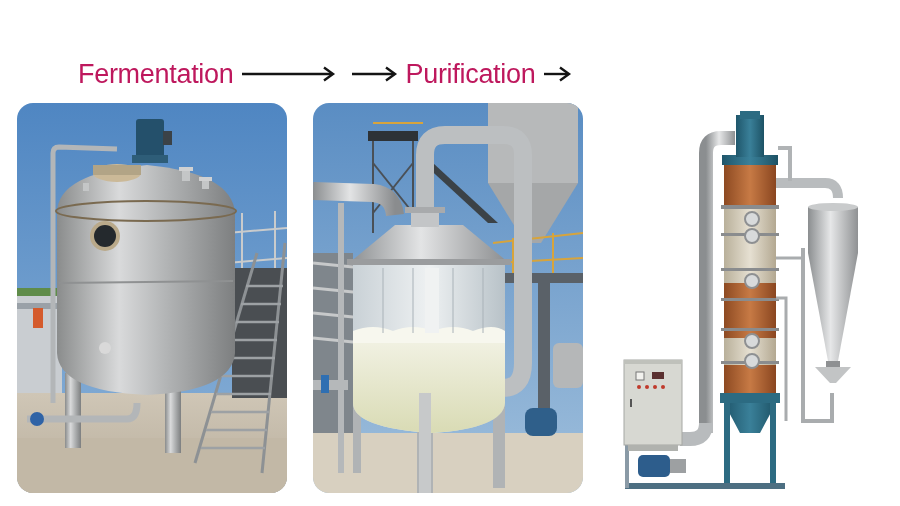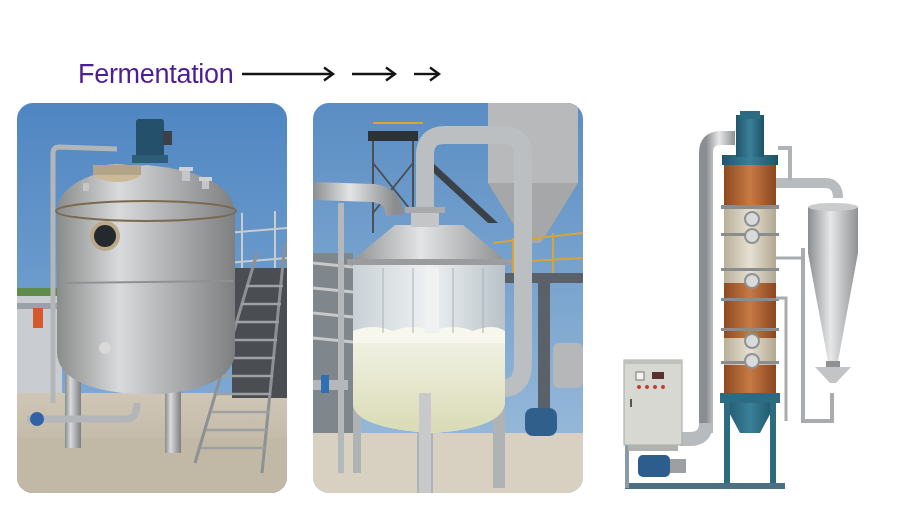--- a/index.html
+++ b/index.html
@@ -2,21 +2,21 @@
 <html><head>
 <meta charset="utf-8">
 <style>
   * { box-sizing: border-box; margin: 0; padding: 0; }
   html, body { width: 900px; height: 506px; background: #ffffff; overflow: hidden; }
   body { position: relative; font-family: "Liberation Sans", sans-serif; }
 
   .title-row {
     position: absolute; top: 52px; left: 78px; height: 44px;
     display: flex; align-items: center; white-space: nowrap;
-    font-size: 27px; color: #4c1d95; letter-spacing: -0.3px;
+    font-size: 27px; color: #be185d; letter-spacing: -0.3px;
   }
   .stage-label { font-weight: 400; }
   .arrow { display: inline-flex; align-items: center; margin: 0 7px; }
   .arrow svg { display: block; }
 
   .panel {
     position: absolute; top: 103px; border-radius: 16px; overflow: hidden;
   }
   .panel svg { display: block; }
   #panel-fermentation { left: 17px; width: 270px; height: 390px; }
@@ -33,20 +33,21 @@
         <line x1="2" y1="8" x2="92" y2="8" stroke="#141414" stroke-width="2.4"></line>
         <polyline points="84,1.5 93,8 84,14.5" fill="none" stroke="#141414" stroke-width="2.4"></polyline>
       </svg>
   </span>
   <span class="arrow">
     <svg width="48" height="16" viewBox="0 0 48 16">
         <line x1="2" y1="8" x2="44" y2="8" stroke="#141414" stroke-width="2.4"></line>
         <polyline points="36,1.5 45,8 36,14.5" fill="none" stroke="#141414" stroke-width="2.4"></polyline>
       </svg>
   </span>
+  <span class="stage-label">Purification</span>
   <span class="arrow">
     <svg width="30" height="16" viewBox="0 0 30 16">
         <line x1="2" y1="8" x2="26" y2="8" stroke="#141414" stroke-width="2.4"></line>
         <polyline points="18,1.5 27,8 18,14.5" fill="none" stroke="#141414" stroke-width="2.4"></polyline>
       </svg>
   </span>
 </div>
 
 <div class="panel" id="panel-fermentation">
   <svg width="270" height="390" viewBox="0 0 270 390">

